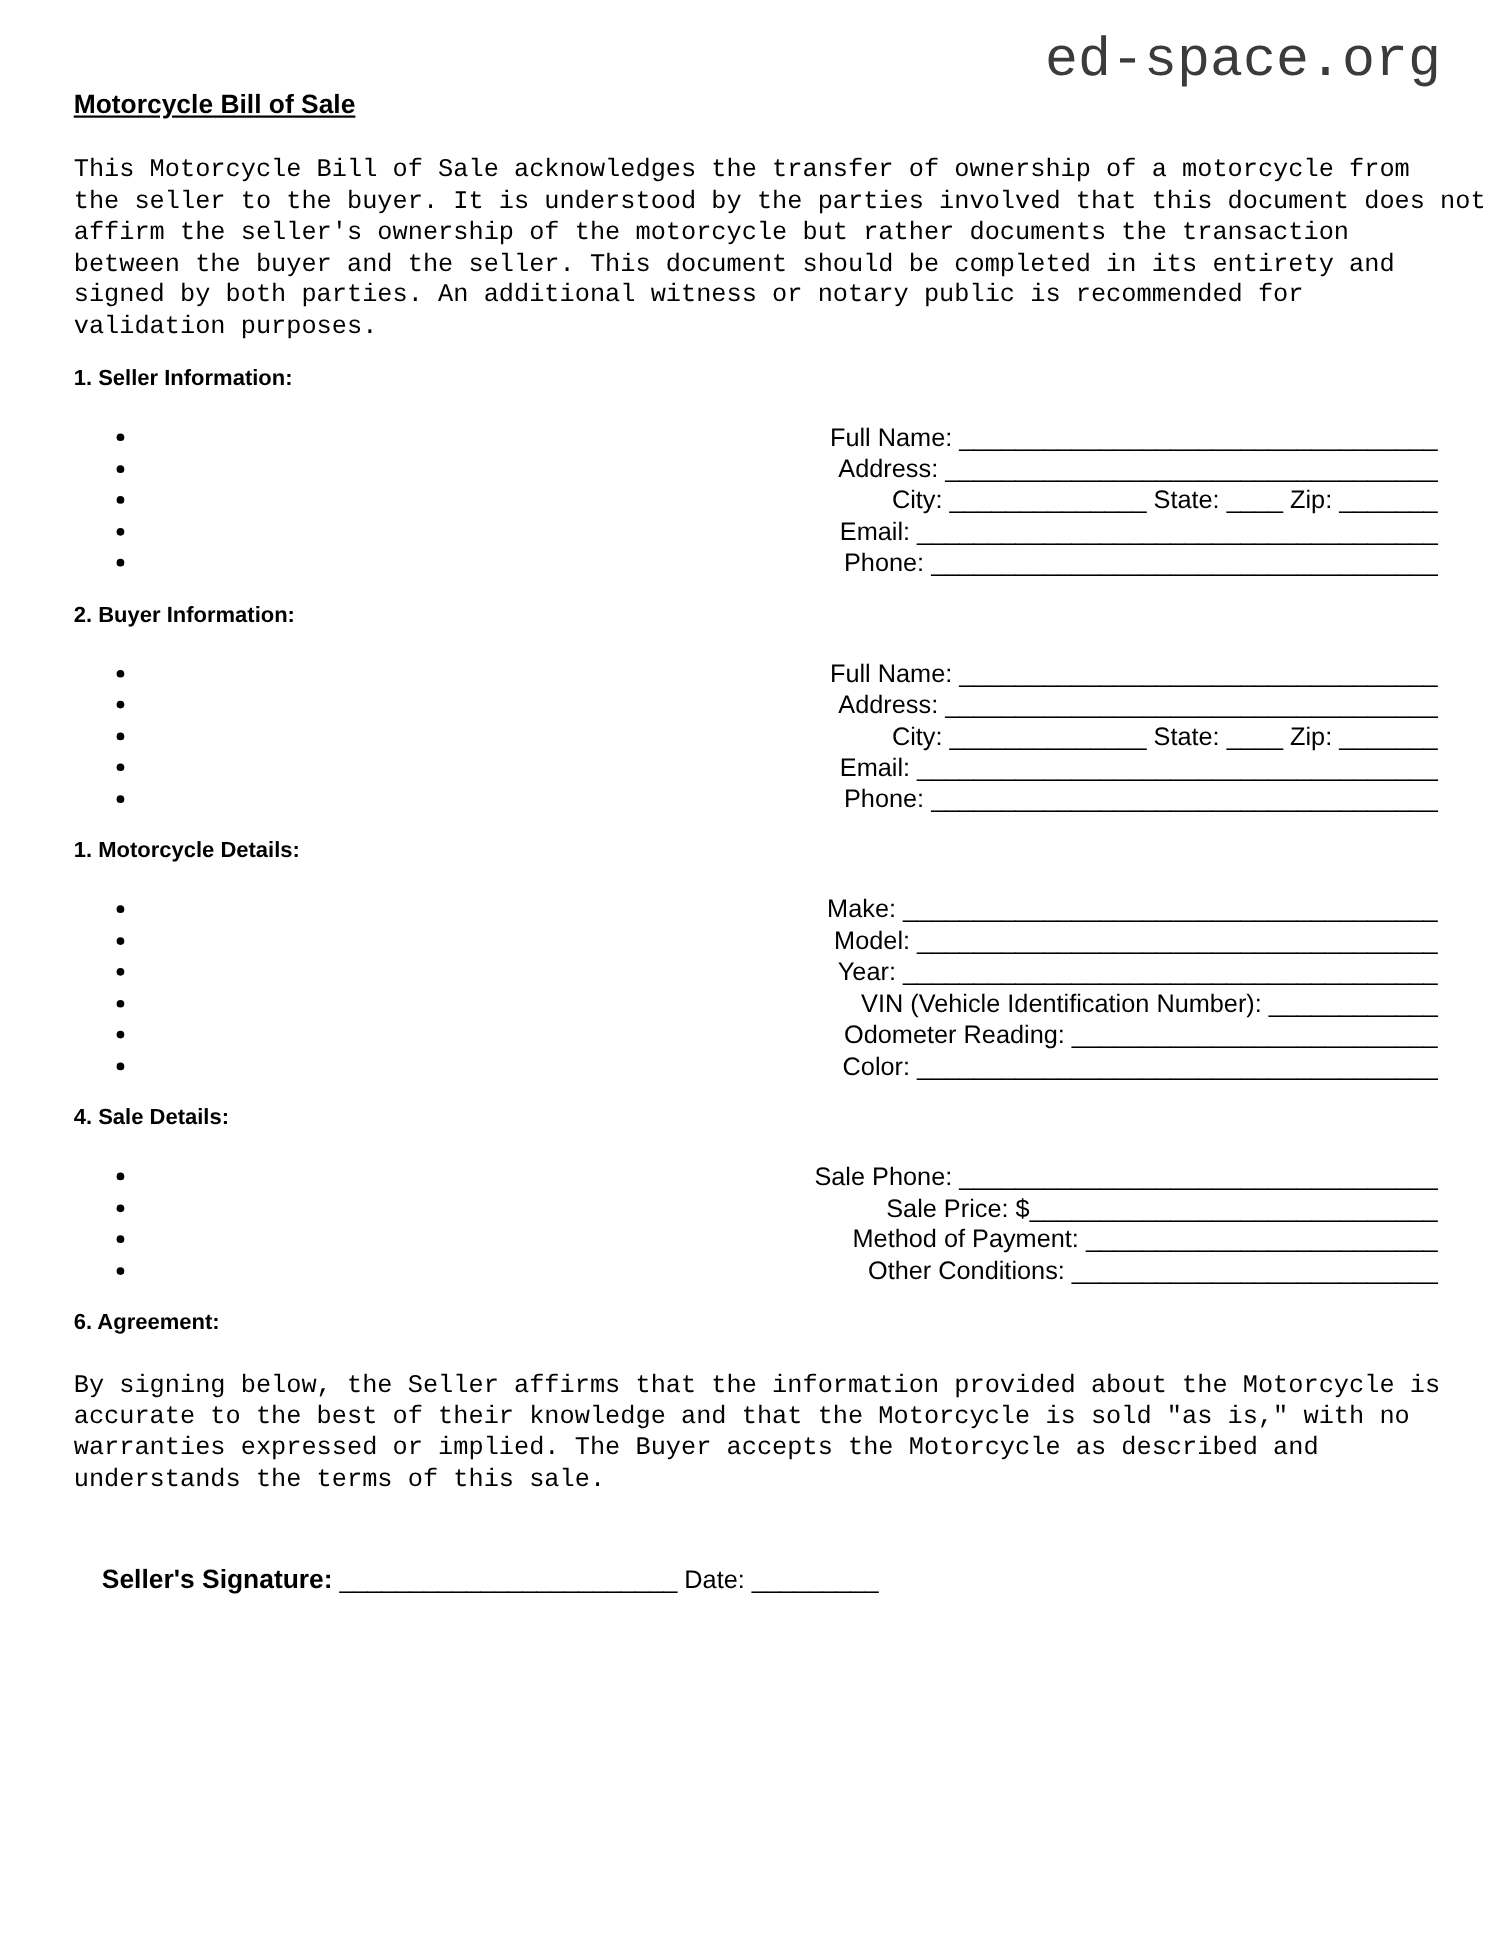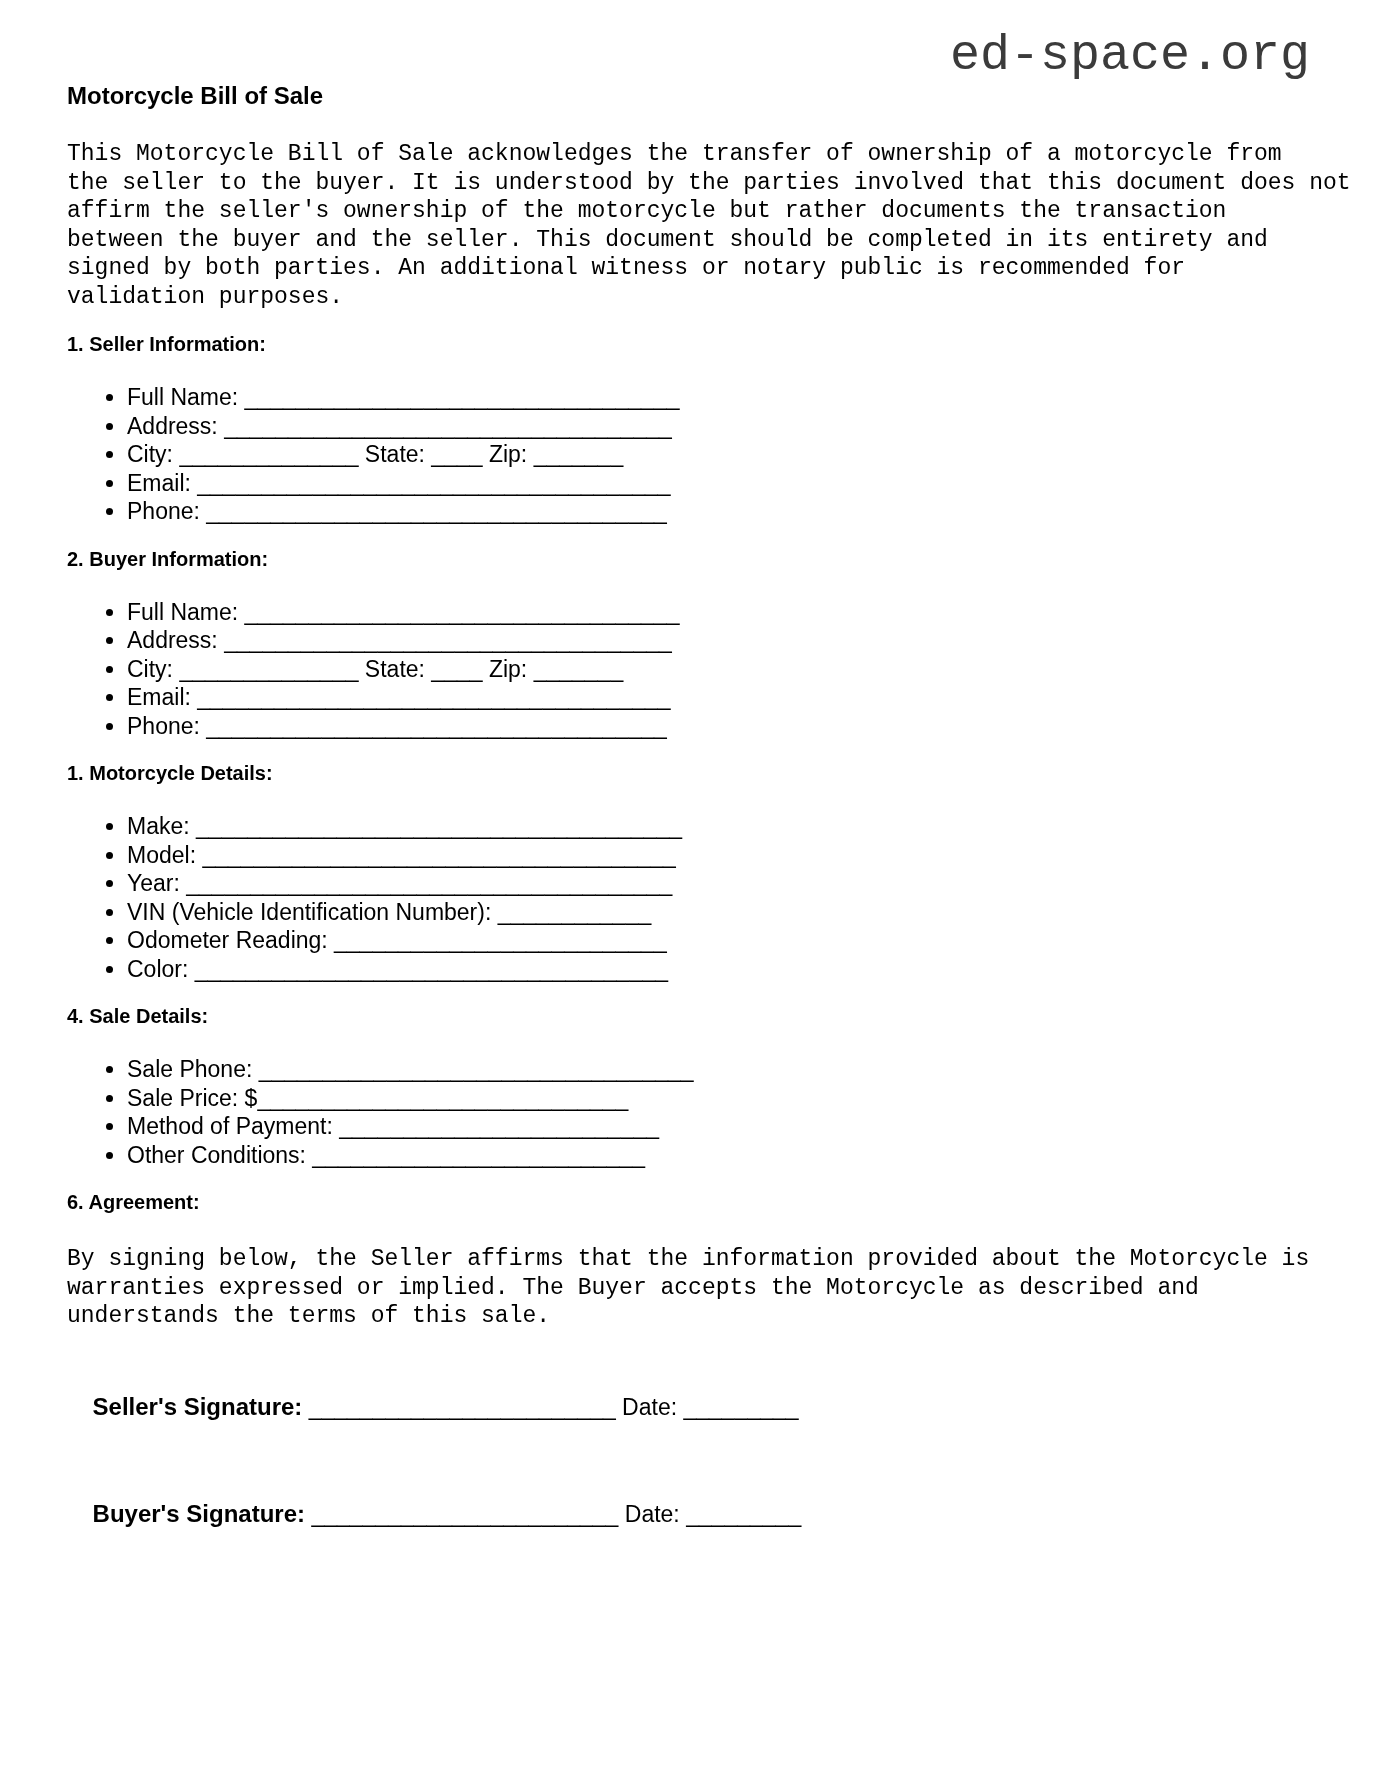--- a/index.html
+++ b/index.html
@@ -25,35 +25,36 @@
     line-height: 52px;
     font-weight: 400;
     color: #3b3b3b;
     white-space: nowrap;
   }
   .doc-title {
     margin: 44px 0 0;
     font-size: 24px;
     line-height: 32px;
     font-weight: 700;
+    text-decoration: underline;
   }
   .para { margin: 28px 0 0; font-family: Liberation Mono, monospace; }
   .para .line { white-space: pre; }
   .section-heading {
     margin: 18px 0 0;
     font-size: 20px;
     line-height: 30px;
     font-weight: 700;
   }
   ul.items {
     margin: 24px 0 0;
     padding: 0 0 0 60px;
     list-style: disc outside;
   }
-  ul.items li { margin: 0; white-space: pre; }
+  ul.items li { margin: 0; white-space: pre; text-align: right; }
   .sig-row { margin-top: 34px; white-space: pre; }
   .sig-row.second { margin-top: 21px; }
   .sig-label { font-weight: 700; font-size: 24px; }
 </style>
 </head>
 <body>
 
 <div class="page">
 
   <div class="logo">ed-space.org</div>
@@ -110,20 +111,21 @@
       <li>Sale Price: $_____________________________</li>
       <li>Method of Payment: _________________________</li>
       <li>Other Conditions: __________________________</li>
     </ul>
   </div>
 
   <div>
     <h2 class="section-heading">6. Agreement:</h2>
     <div class="para">
       <div class="line">By signing below, the Seller affirms that the information provided about the Motorcycle is</div>
+      <div class="line">accurate to the best of their knowledge and that the Motorcycle is sold "as is," with no</div>
       <div class="line">warranties expressed or implied. The Buyer accepts the Motorcycle as described and</div>
       <div class="line">understands the terms of this sale.</div>
     </div>
   </div>
 
   <div class="sig-row">
     <span class="sig-label">Seller's Signature:</span><span> ________________________</span><span> Date: </span><span>_________</span>
   </div>
 
   <div class="sig-row second">

